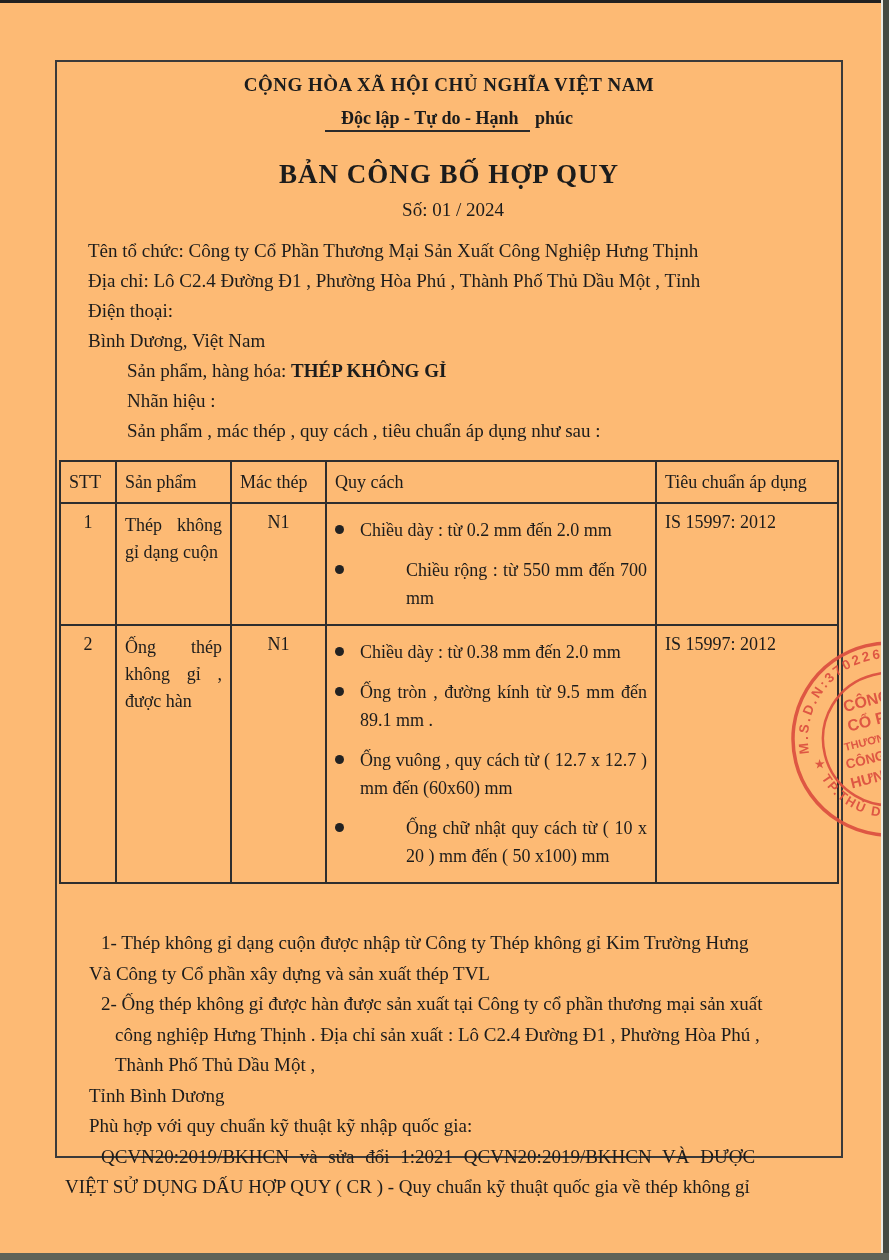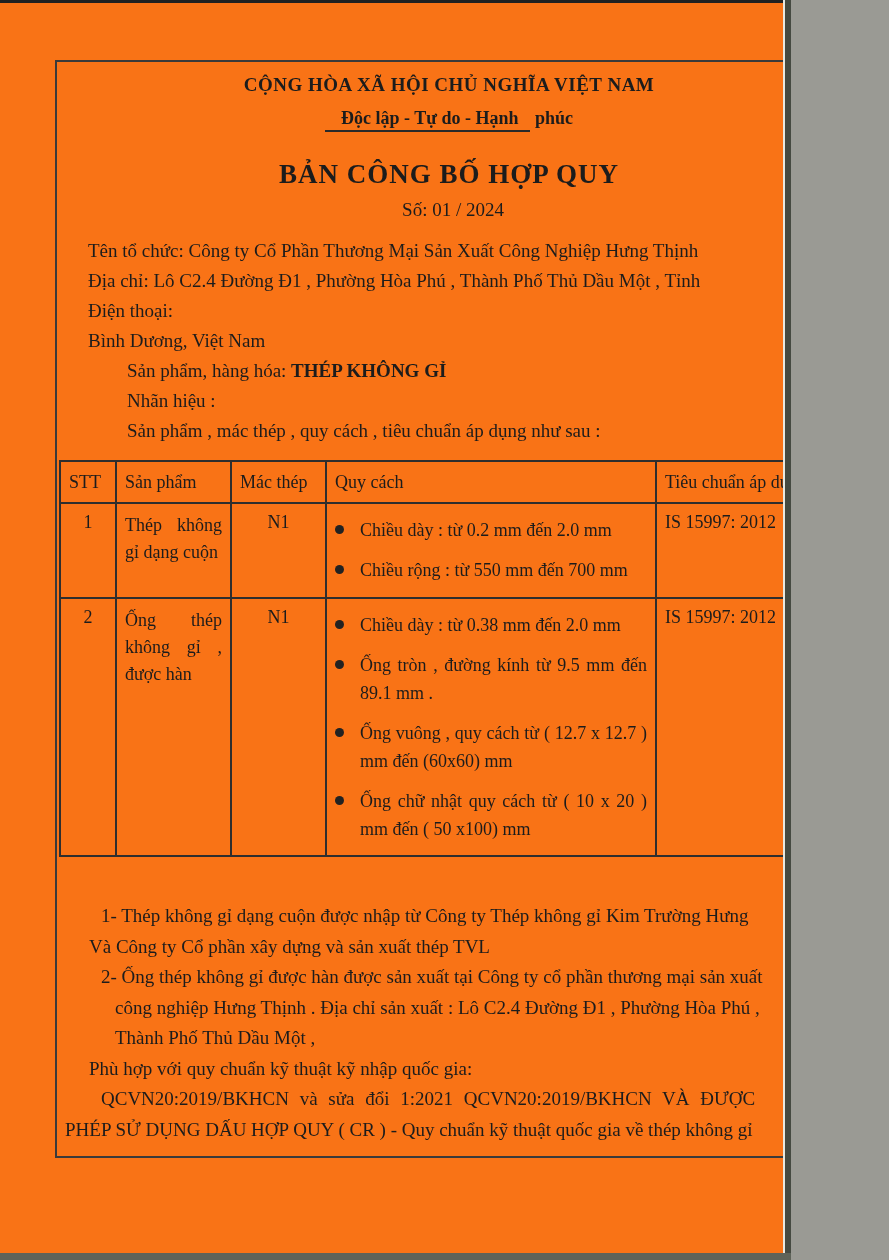--- a/index.html
+++ b/index.html
@@ -1,19 +1,19 @@
 <!DOCTYPE html>
 <html><head>
 <meta charset="utf-8">
 <style>
   html,body{margin:0;padding:0;background:#9a9a94;}
   .page{
     position:relative;
-    width:791px;height:1260px;
-    background:#f97316;
+    width:889px;height:1260px;
+    background:#fdba74;
     overflow:hidden;
     font-family:"Liberation Serif","DejaVu Serif",serif;
     color:#1c1c1c;
   }
   
   .strip-top{position:absolute;top:0;left:0;width:100%;height:3px;background:#212121;z-index:20;}
   .strip-right{position:absolute;top:0;right:0;width:6px;height:100%;background:#454a41;z-index:20;}
   .strip-right::before{content:"";position:absolute;left:-2px;top:0;width:2px;height:100%;background:#e9e9e1;}
   .strip-bottom{position:absolute;bottom:0;left:0;width:100%;height:7px;background:#5e6359;z-index:20;}
 
@@ -57,21 +57,21 @@
   .col-sp{width:115px;}
   .col-mt{width:95px;}
   .col-qc{width:330px;}
   .col-tc{width:182px;}
   td.cell-sp{padding:12px 10px 8px 12px;line-height:27px;}
   td.cell-stt{padding-top:12px;}
   td.cell-mt{padding-top:12px;}
   td.cell-tc{padding:12px 8px 8px 12px;}
   td.cell-qc{padding:10px 14px 10px 42px;}
   .qc-item{display:flex;margin:4px 0 12px 0;}
-  .qc-item:last-child{margin-bottom:4px;}
+  .qc-item:last-child{margin-bottom:4px;gap:46px;}
   .dot{width:9px;height:9px;border-radius:50%;background:#222;flex:0 0 9px;margin:9px 16px 0 0;}
   .qc-text{text-align:justify;line-height:28px;flex:1;}
   tr.row2 td{height:235px;}
   tr.row1 td{height:95px;}
 
   .notes{margin-top:44px;padding:0 30px 0 8px;font-size:19px;line-height:30.5px;}
   .notes .nline{white-space:nowrap;}
   .ml24{margin-left:24px;}
   .ml36{margin-left:36px;}
   .ml50{margin-left:50px;}
@@ -177,23 +177,24 @@
         </tr>
       </tbody>
     </table>
 
     <div class="notes">
       <div class="nline ml36">1-  Thép không gỉ dạng cuộn được nhập từ Công ty Thép không gỉ Kim Trường Hưng</div>
       <div class="nline ml24">Và Công ty Cổ phần xây dựng và sản xuất thép TVL</div>
       <div class="nline ml36">2-  Ống thép không gỉ được hàn được sản xuất tại Công ty cổ phần thương mại sản xuất</div>
       <div class="nline ml50">công nghiệp Hưng Thịnh . Địa chỉ sản xuất : Lô C2.4 Đường Đ1 , Phường Hòa Phú ,</div>
       <div class="nline ml50">Thành Phố Thủ Dầu Một ,</div>
+      <div class="nline ml24">Tỉnh Bình Dương</div>
       <div class="nline ml24">Phù hợp với quy chuẩn kỹ thuật kỹ nhập quốc gia:</div>
       <div class="nline ml36 wspread">QCVN20:2019/BKHCN  và  sửa  đổi  1:2021  QCVN20:2019/BKHCN  VÀ  ĐƯỢC</div>
-      <div class="nline">PHÉP SỬ DỤNG DẤU HỢP QUY ( CR ) -  Quy chuẩn kỹ thuật quốc gia về thép không gỉ</div>
+      <div class="nline">VIỆT SỬ DỤNG DẤU HỢP QUY ( CR ) -  Quy chuẩn kỹ thuật quốc gia về thép không gỉ</div>
     </div>
 
   </div>
 
   <svg class="stamp" width="270" height="270" viewBox="0 0 270 270">
     <g transform="rotate(-14 131 129)">
       <circle class="ring" cx="131" cy="129" r="96" stroke-width="3.5"></circle>
       <circle class="ring" cx="131" cy="129" r="66" stroke-width="2.5"></circle>
       <defs>
         <path id="arcTop" d="M 50 129 A 81 81 0 0 1 212 129"></path>

